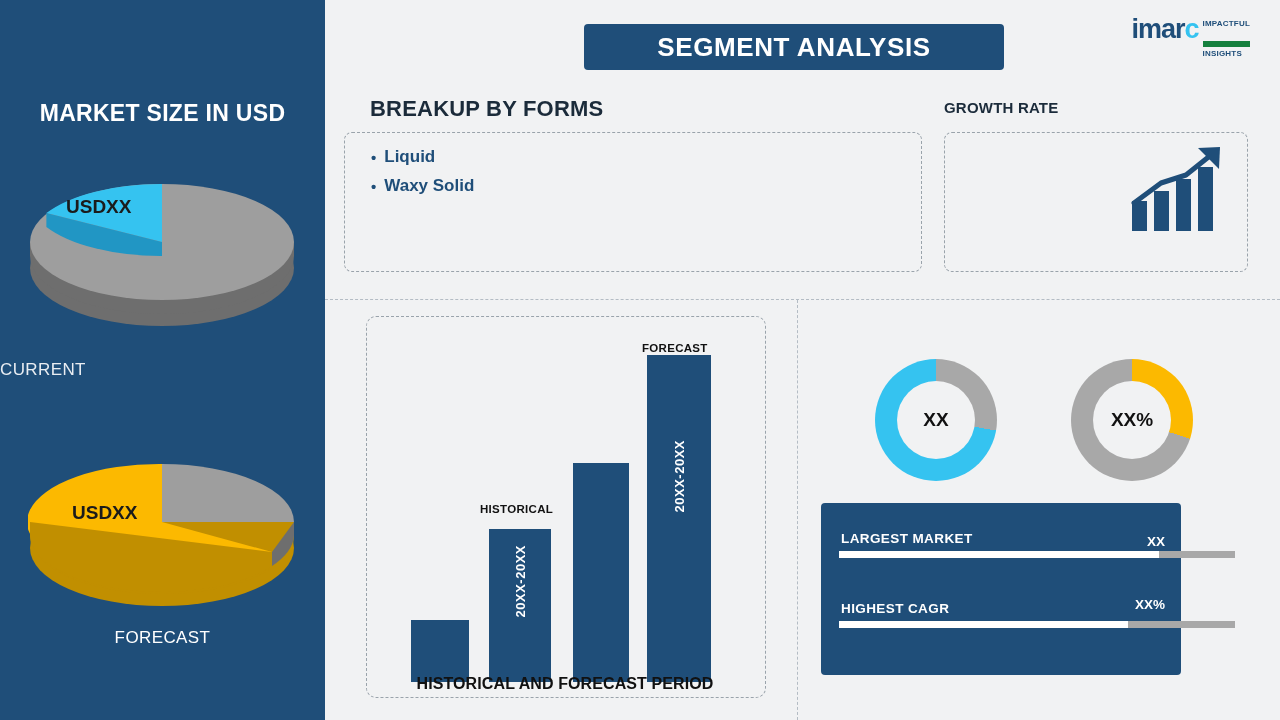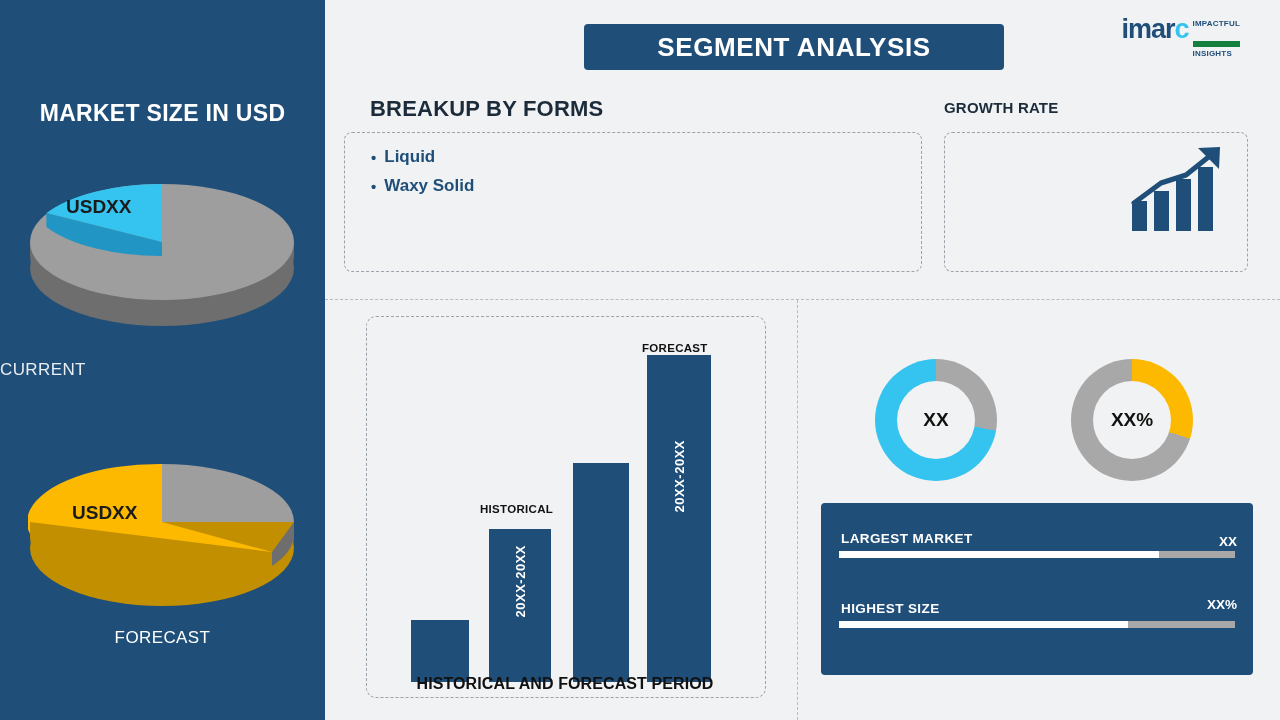--- a/index.html
+++ b/index.html
@@ -39,21 +39,21 @@
     position:absolute; left:325px; top:0; width:955px; height:95px;
     background:#f1f2f3;
   }
   .seg-title {
     position:absolute; left:584px; top:24px; width:420px; height:46px;
     background:#1f4e79; border-radius:4px;
     color:#ffffff; font-size:26px; font-weight:bold; letter-spacing:0.6px;
     display:flex; align-items:center; justify-content:center;
   }
   .logo {
-    position:absolute; right:40px; top:14px; display:flex; align-items:flex-start;
+    position:absolute; right:30px; top:14px; display:flex; align-items:flex-start;
   }
   .logo-mark {
     font-size:27px; font-weight:bold; color:#1f4e79; letter-spacing:-1px;
     font-family:"Liberation Sans", sans-serif;
   }
   .logo-mark .cy { color:#35c3f0; }
   .logo-sub {
     margin-left:4px; margin-top:5px; line-height:10px;
     font-size:8px; font-weight:bold; color:#1f4e79; letter-spacing:0.2px;
   }
@@ -120,21 +120,21 @@
   .donut { position:absolute; width:122px; height:122px; border-radius:50%; }
   .donut-hole {
     position:absolute; left:50%; top:50%; transform:translate(-50%,-50%);
     width:78px; height:78px; border-radius:50%; background:#f1f2f3;
     display:flex; align-items:center; justify-content:center;
     font-size:19px; font-weight:bold; color:#111;
   }
 
   
   .stat-card {
-    position:absolute; left:821px; top:503px; width:432px; height:172px;
+    position:absolute; left:821px; top:503px; width:360px; height:172px;
     background:#1f4e79; border-radius:4px;
   }
   .stat-label {
     position:absolute; color:#ffffff; font-size:13.5px; font-weight:bold; letter-spacing:0.4px;
   }
   .stat-val {
     position:absolute; color:#ffffff; font-size:13.5px; font-weight:bold;
   }
   .track { position:absolute; height:7px; background:#a8a8a8; }
   .fill  { position:absolute; height:7px; background:#ffffff; }
@@ -233,19 +233,19 @@
   <div class="donut" style="left:1071px; top:359px; background:conic-gradient(#fcb900 0deg 108deg, #a8a8a8 108deg 360deg);">
     <div class="donut-hole">XX%</div>
   </div>
 
   <div class="stat-card">
     <div class="stat-label" style="left:20px; top:28px;">LARGEST MARKET</div>
     <div class="stat-val" style="right:16px; top:31px;">XX</div>
     <div class="track" style="left:18px; top:48px; width:396px;"></div>
     <div class="fill" style="left:18px; top:48px; width:320px;"></div>
 
-    <div class="stat-label" style="left:20px; top:98px;">HIGHEST SIZE</div>
+    <div class="stat-label" style="left:20px; top:98px;">HIGHEST CAGR</div>
     <div class="stat-val" style="right:16px; top:94px;">XX%</div>
     <div class="track" style="left:18px; top:118px; width:396px;"></div>
     <div class="fill" style="left:18px; top:118px; width:289px;"></div>
   </div>
 
 </div>
 
 </body></html>

